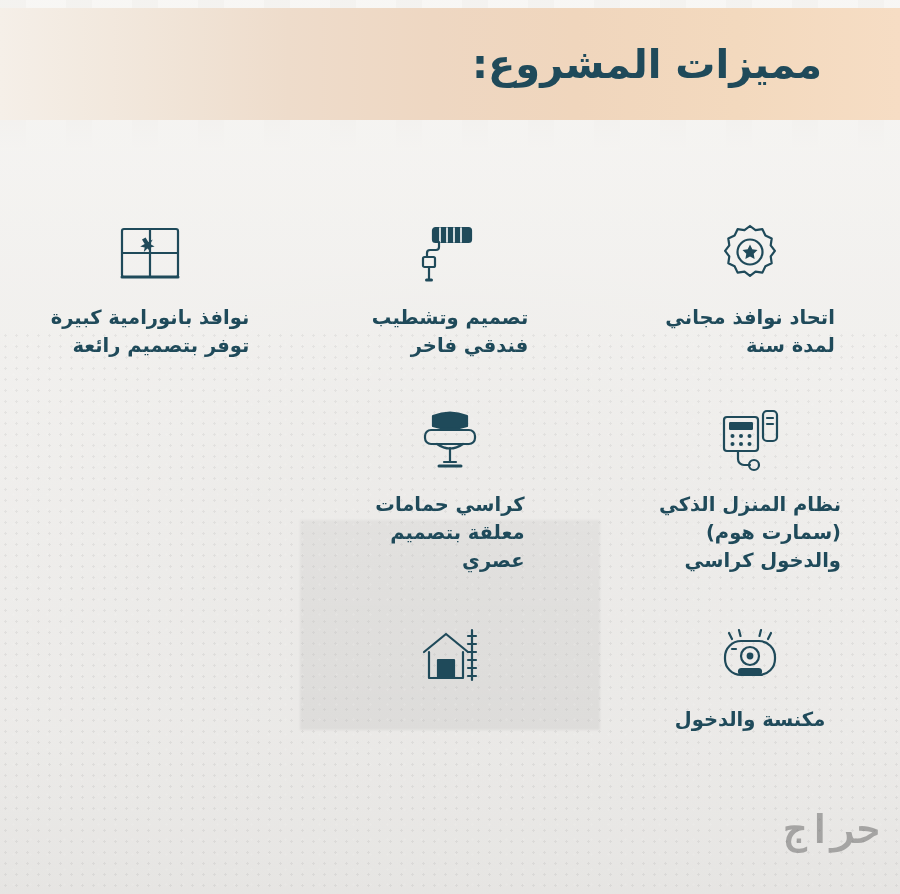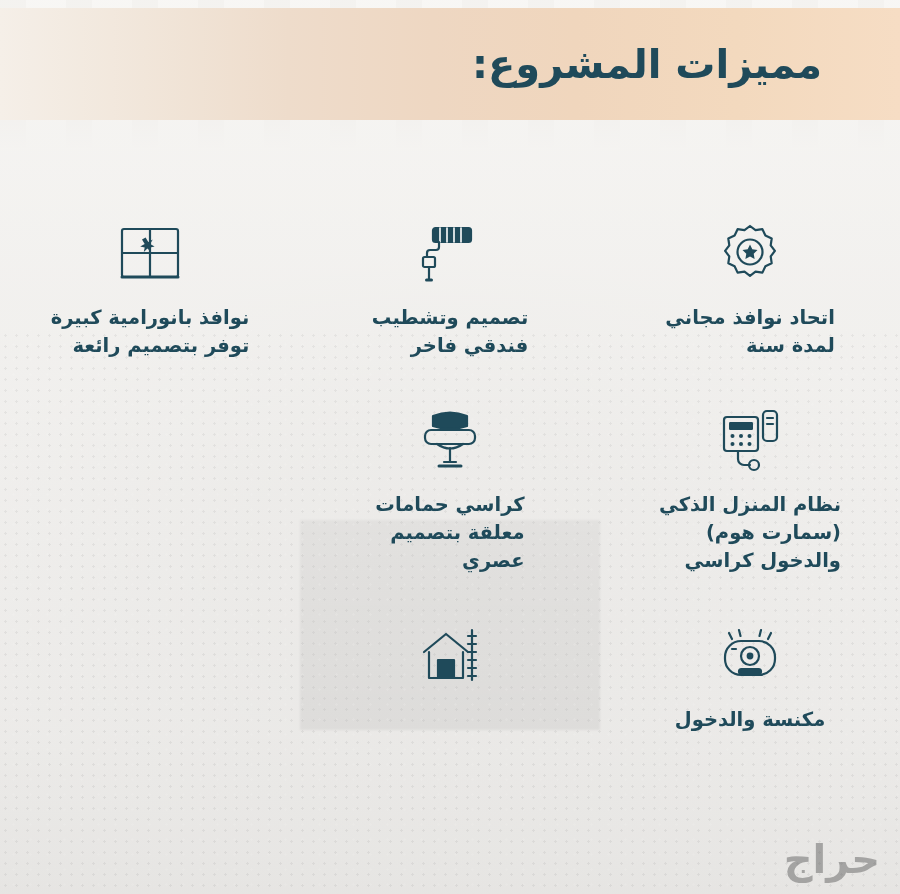--- a/index.html
+++ b/index.html
@@ -157,27 +157,28 @@
 
   
   .row-1 { }
   .row-2 { }
   .row-3 { }
 
   
   #watermark {
     position: absolute;
     left: 660px;
-    top: 836px;
+    top: 803px;
     width: 220px;
     height: 54px;
     opacity: 0.42;
     display: flex;
-    align-items: flex-start;
+    align-items: center;
     justify-content: flex-start;
+    font-family: Liberation Mono, monospace;
   }
   #watermark-text {
     font-size: 40px;
     font-weight: bold;
     color: #4a4a4a;
     letter-spacing: -1px;
     direction: rtl;
   }
 </style>
 </head>

